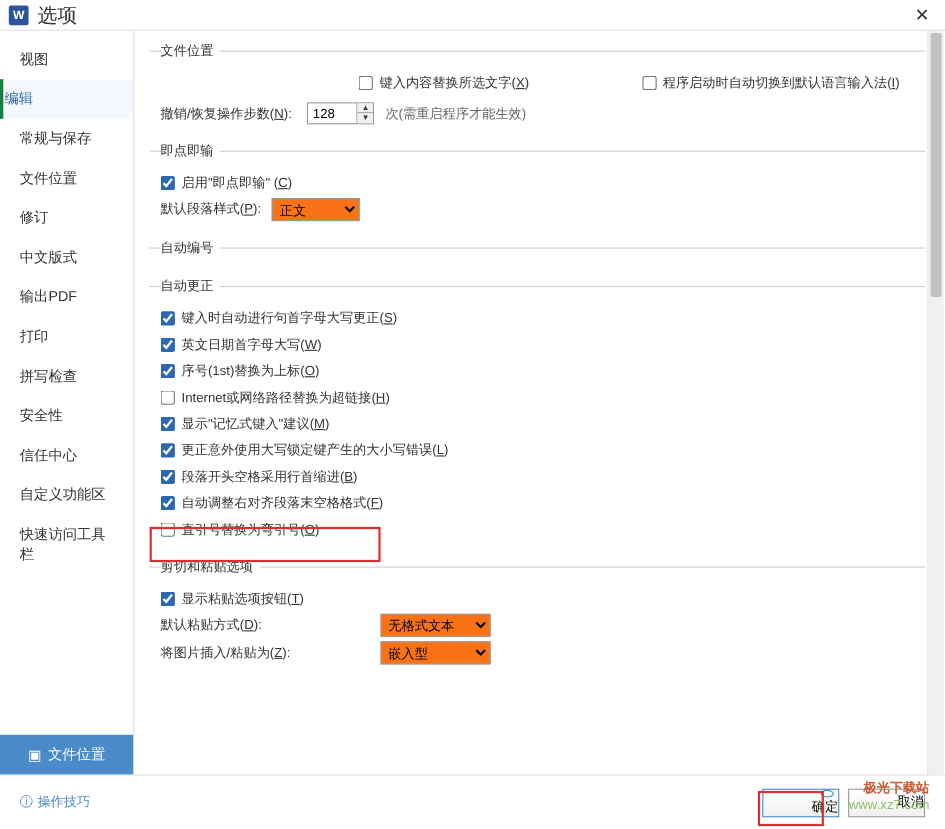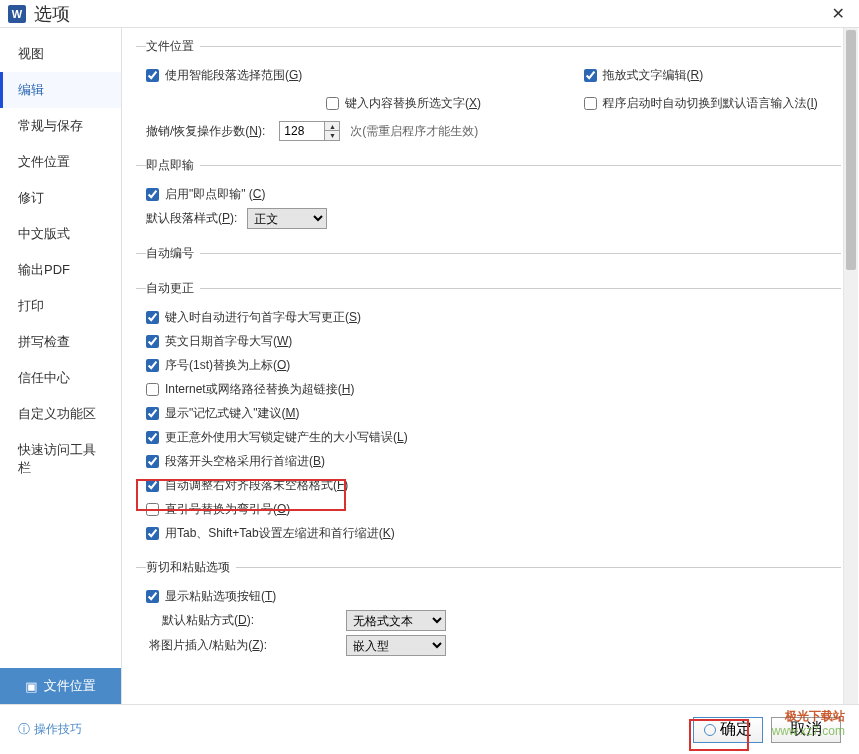--- a/index.html
+++ b/index.html
@@ -6,21 +6,21 @@
 body { font-family: "Microsoft YaHei", "SimSun", sans-serif; font-size: 12px; color: #333; background: #fff; width: 859px; height: 754px; overflow: hidden; position: relative; }
 
 .titlebar { height: 28px; background: #fff; border-bottom: 1px solid #e0e0e0; display: flex; align-items: center; padding: 0 8px; }
 .titlebar .app-icon { width: 18px; height: 18px; background: #2b579a; color: #fff; display: flex; align-items: center; justify-content: center; font-weight: bold; font-size: 11px; border-radius: 2px; margin-right: 8px; }
 .titlebar .title { flex: 1; font-size: 18px; }
 .titlebar .close { font-size: 16px; cursor: pointer; padding: 0 6px; }
 
 .main { display: flex; height: 676px; }
 .sidebar { width: 122px; border-right: 1px solid #e0e0e0; display: flex; flex-direction: column; padding-top: 8px; }
 .sidebar-item { padding: 9px 18px; font-size: 13px; cursor: pointer; color: #333; }
-.sidebar-item.selected { color: #2b67b3; border-left: 3px solid #1d4ed8; padding-left: 15px; background: #f5f9ff; }
+.sidebar-item.selected { color: #2b67b3; border-left: 3px solid #15803d; padding-left: 1px; background: #f5f9ff; }
 .sidebar-spacer { flex: 1; }
 .backup-btn { background: #4a8ac9; color: #fff; height: 36px; display: flex; align-items: center; justify-content: center; font-size: 13px; cursor: pointer; }
 .backup-btn .bicon { margin-right: 6px; }
 
 .content { flex: 1; overflow-y: auto; padding: 10px 18px 10px 14px; position: relative; }
 .scrollbar-track { position: absolute; right: 1px; top: 28px; bottom: 50px; width: 15px; background: #f0f0f0; border-left: 1px solid #e5e5e5; }
 .scrollbar-thumb { position: absolute; top: 2px; left: 2px; right: 2px; height: 240px; background: #c0c0c0; border-radius: 2px; }
 
 fieldset { border: none; border-top: 1px solid #ccc; margin-bottom: 10px; padding: 6px 0 2px 10px; }
 legend { padding: 0 6px 0 0; font-size: 12px; color: #333; }
@@ -31,33 +31,33 @@
 .two-col .col { flex: 1; }
 .col2 { margin-left: 180px; }
 
 .num-input { display: inline-flex; align-items: center; margin-left: 4px; }
 .num-input input { width: 46px; height: 20px; border: 1px solid #999; padding: 0 4px; font-size: 12px; }
 .num-input .spinners { display: flex; flex-direction: column; border: 1px solid #999; border-left: none; }
 .num-input .spinners span { width: 14px; height: 9px; background: #f0f0f0; font-size: 7px; display: flex; align-items: center; justify-content: center; cursor: pointer; border-bottom: 1px solid #999; line-height: 1; }
 .num-input .spinners span:last-child { border-bottom: none; }
 .hint { margin-left: 10px; color: #666; }
 
-select { height: 21px; border: 1px solid #999; background: #e5e5e5; font-size: 12px; padding: 0 2px; min-width: 80px; }
+select { height: 21px; border: 1px solid #999; background: #f97316; font-size: 12px; padding: 0 2px; min-width: 80px; }
 .label-prefix { margin-right: 10px; min-width: auto; }
-.label-fixed { display: inline-block; width: 124px; text-align: center; }
+.label-fixed { display: inline-block; width: 124px; }
 
 .highlight-box { border: 2px solid #d93030; position: absolute; pointer-events: none; }
 .hl1 { left: 136px; top: 479px; width: 210px; height: 32px; }
 .hl2 { right: 110px; bottom: 3px; width: 60px; height: 32px; }
 
 .footer { height: 50px; border-top: 1px solid #e0e0e0; display: flex; align-items: center; padding: 0 18px; }
 .tips { color: #4a8ac9; display: flex; align-items: center; cursor: pointer; }
 .tips .ticon { margin-right: 4px; }
 .footer-spacer { flex: 1; }
-.btn { min-width: 70px; height: 26px; border: 1px solid #999; background: linear-gradient(#fff, #f0f0f0); margin-left: 8px; cursor: pointer; font-size: 16px; display: inline-flex; align-items: center; justify-content: center; }
+.btn { min-width: 70px; height: 26px; border: 1px solid #999; background: linear-gradient(#fff, #f0f0f0); margin-left: 8px; cursor: pointer; font-size: 12px; display: inline-flex; align-items: flex-end; justify-content: center; flex-direction: column; }
 .btn.primary { border-color: #4a8ac9; }
 .btn .bicon2 { width: 12px; height: 12px; border: 1.5px solid #4a8ac9; border-radius: 50%; margin-right: 4px; }
 
 .watermark { position: absolute; right: 14px; bottom: 14px; font-size: 12px; color: #7ab850; opacity: 0.85; text-align: right; line-height: 1.3; pointer-events: none; }
 .watermark .wm1 { color: #c2410c; font-weight: bold; }
 
 u { text-decoration: underline; }
 </style>
 </head>
 <body>
@@ -72,53 +72,36 @@
   <div class="sidebar">
     <div class="sidebar-item">视图</div>
     <div class="sidebar-item selected">编辑</div>
     <div class="sidebar-item">常规与保存</div>
     <div class="sidebar-item">文件位置</div>
     <div class="sidebar-item">修订</div>
     <div class="sidebar-item">中文版式</div>
     <div class="sidebar-item">输出PDF</div>
     <div class="sidebar-item">打印</div>
     <div class="sidebar-item">拼写检查</div>
+    <div class="sidebar-item">安全性</div>
     <div class="sidebar-item">信任中心</div>
     <div class="sidebar-item">自定义功能区</div>
     <div class="sidebar-item">快速访问工具栏</div>
     <div class="sidebar-spacer"></div>
     <div class="backup-btn">
       <span class="bicon">▣</span>
       <span>文件位置</span>
     </div>
   </div>
 
   <div class="content">
 
     <fieldset>
       <legend>文件位置</legend>
       <div class="two-col">
-        <div class="col">
-          <div class="row">
-              <label>
-                <input type="checkbox" checked="" style="">
-                <span>使用智能段落选择范围(<u>G</u>)</span>
-              </label>
-            </div>
-        </div>
-        <div class="col col2">
-          <div class="row">
-              <label>
-                <input type="checkbox" checked="" style="">
-                <span>拖放式文字编辑(<u>R</u>)</span>
-              </label>
-            </div>
-        </div>
-      </div>
-      <div class="two-col">
         <div class="col col2">
           <div class="row">
               <label>
                 <input type="checkbox" style="">
                 <span>键入内容替换所选文字(<u>X</u>)</span>
               </label>
             </div>
         </div>
         <div class="col">
           <div class="row">
@@ -207,26 +190,20 @@
       <div class="row">
           <label>
             <input type="checkbox" checked="" style="">
             <span>自动调整右对齐段落末空格格式(<u>F</u>)</span>
           </label>
         </div>
       <div class="row">
           <label>
             <input type="checkbox" style="">
             <span>直引号替换为弯引号(<u>O</u>)</span>
-          </label>
-        </div>
-      <div class="row">
-          <label>
-            <input type="checkbox" checked="" style="">
-            <span>用Tab、Shift+Tab设置左缩进和首行缩进(<u>K</u>)</span>
           </label>
         </div>
     </fieldset>
 
     <fieldset>
       <legend>剪切和粘贴选项</legend>
       <div class="row">
           <label>
             <input type="checkbox" checked="" style="">
             <span>显示粘贴选项按钮(<u>T</u>)</span>

